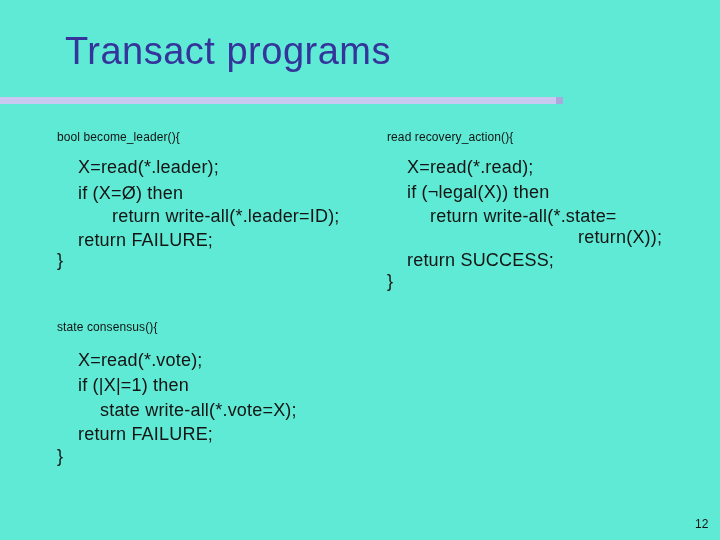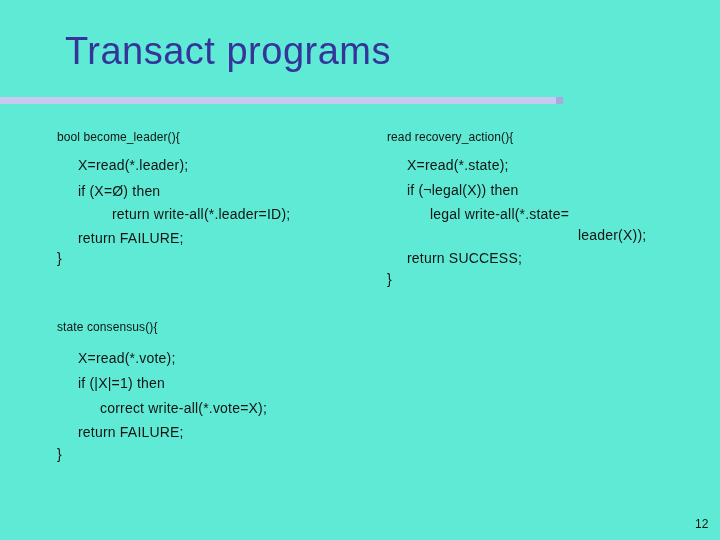--- a/index.html
+++ b/index.html
@@ -31,21 +31,21 @@
     top: 97px;
     width: 563px;
     height: 7px;
     background: linear-gradient(90deg,
       var(--bar, #c8c8f0) 0px,
       var(--bar, #c8c8f0) 556px,
       var(--bar_end, #a9a9dd) 556px);
   }
   .code {
     position: absolute;
-    font-size: 14px;
+    font-size: 18px;
     line-height: 1;
     letter-spacing: 0.2px;
     color: var(--code, #141414);
     white-space: pre;
   }
   .code.hdr {
     font-size: 12px;
     letter-spacing: 0.1px;
   }
   .pagenum {
@@ -70,32 +70,32 @@
     <div class="code hdr" style="left:57px;  top:131px;">bool become_leader(){</div>
     <div class="code" style="left:78px;  top:158px;">X=read(*.leader);</div>
     <div class="code" style="left:78px;  top:184px;">if (X=Ø) then</div>
     <div class="code" style="left:112px; top:207px;">return write-all(*.leader=ID);</div>
     <div class="code" style="left:78px;  top:231px;">return FAILURE;</div>
     <div class="code" style="left:57px;  top:251px;">}</div>
   </section>
 
   <section>
     <div class="code hdr" style="left:387px; top:131px;">read recovery_action(){</div>
-    <div class="code" style="left:407px; top:158px;">X=read(*.state);</div>
+    <div class="code" style="left:407px; top:158px;">X=read(*.read);</div>
     <div class="code" style="left:407px; top:183px;">if (¬legal(X)) then</div>
-    <div class="code" style="left:430px; top:207px;">legal write-all(*.state=</div>
-    <div class="code" style="left:578px; top:228px;">leader(X));</div>
+    <div class="code" style="left:430px; top:207px;">return write-all(*.state=</div>
+    <div class="code" style="left:578px; top:228px;">return(X));</div>
     <div class="code" style="left:407px; top:251px;">return SUCCESS;</div>
     <div class="code" style="left:387px; top:272px;">}</div>
   </section>
 
   <section>
     <div class="code hdr" style="left:57px;  top:321px;">state consensus(){</div>
     <div class="code" style="left:78px;  top:351px;">X=read(*.vote);</div>
     <div class="code" style="left:78px;  top:376px;">if (|X|=1) then</div>
-    <div class="code" style="left:100px; top:401px;">correct write-all(*.vote=X);</div>
+    <div class="code" style="left:100px; top:401px;">state write-all(*.vote=X);</div>
     <div class="code" style="left:78px;  top:425px;">return FAILURE;</div>
     <div class="code" style="left:57px;  top:447px;">}</div>
   </section>
 
   <div class="pagenum">12</div>
 
 </div>
 
 </body></html>

